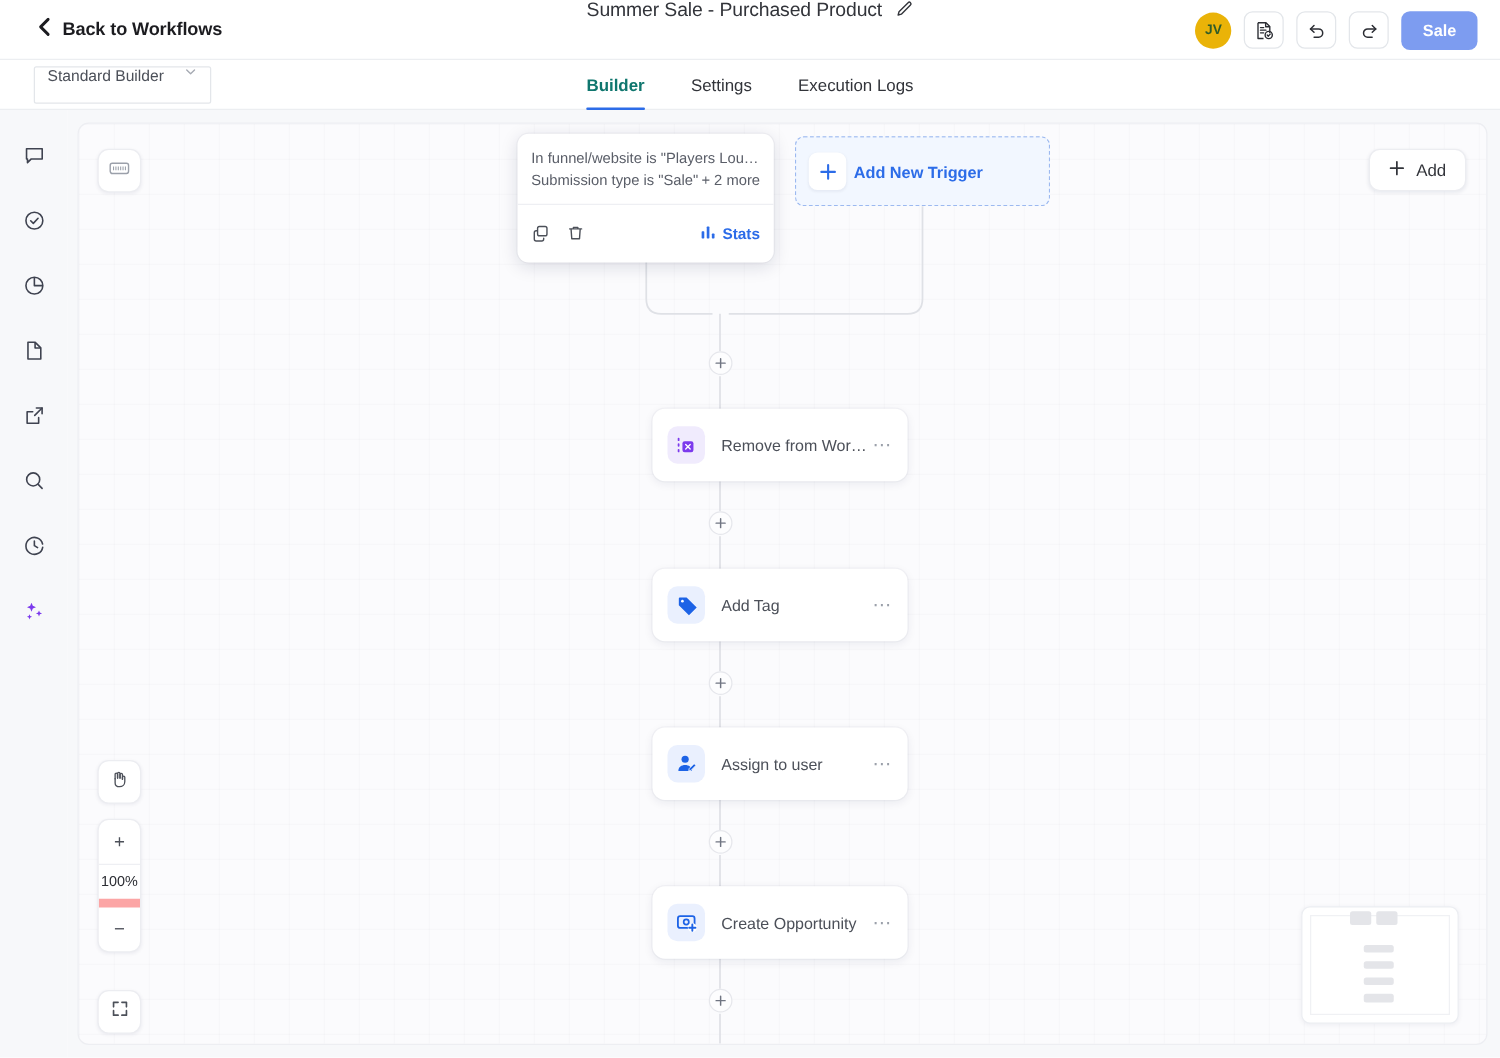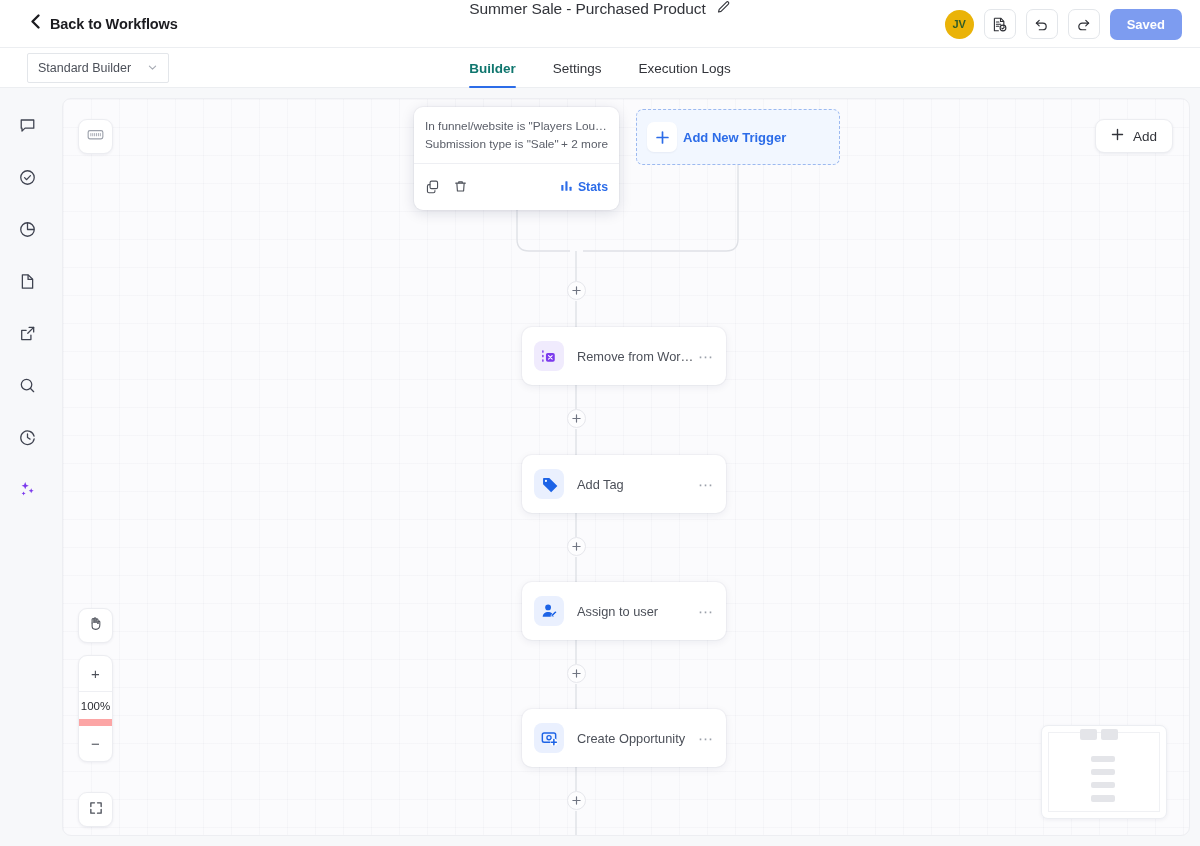--- a/index.html
+++ b/index.html
@@ -62,21 +62,21 @@
 
   
   .sub-header {
     position: absolute; top: 48px; left: 0; width: 1200px; height: 40px;
     background: #ffffff; border-bottom: 1px solid #eceef1;
   }
   .builder-select {
     position: absolute; left: 27px; top: 5px;
     width: 142px; height: 30px;
     border: 1px solid #e3e6ea; border-radius: 2px; background: #fff;
-    display: flex; align-items: center; padding: 4px 10px;
+    display: flex; align-items: flex-end; padding: 14px 10px;
     cursor: pointer;
   }
   .builder-select-label { font-size: 12.5px; color: #4c5059; flex: 1; }
   .tabs {
     position: absolute; left: 0; right: 0; top: 0; height: 40px;
     display: flex; align-items: center; justify-content: center; gap: 37px;
   }
   .tab {
     font-size: 13.5px; color: #32343a; height: 40px;
     display: flex; align-items: center; cursor: pointer;
@@ -307,21 +307,21 @@
       </svg>
     </div>
 
     <div class="icon-btn">
       <svg width="17" height="17" viewBox="0 0 20 20" fill="none">
         <path d="M12.7 5.2L16 8.4l-3.3 3.2" stroke="#2b2d33" stroke-width="1.4" stroke-linecap="round" stroke-linejoin="round"></path>
         <path d="M16 8.4H8.4a3.9 3.9 0 0 0 0 7.8h4.2" stroke="#2b2d33" stroke-width="1.4" stroke-linecap="round" stroke-linejoin="round"></path>
       </svg>
     </div>
 
-    <div class="saved-btn">Saved</div>
+    <div class="saved-btn">Sale</div>
   </div>
 </div>
 
 <div class="sub-header">
 
   <div class="builder-select">
     <span class="builder-select-label">Standard Builder</span>
     <span>
       <svg width="11" height="11" viewBox="0 0 12 12" fill="none">
         <path d="M2.6 4.4L6 7.7l3.4-3.3" stroke="#a6aab3" stroke-width="1.2" stroke-linecap="round" stroke-linejoin="round"></path>

